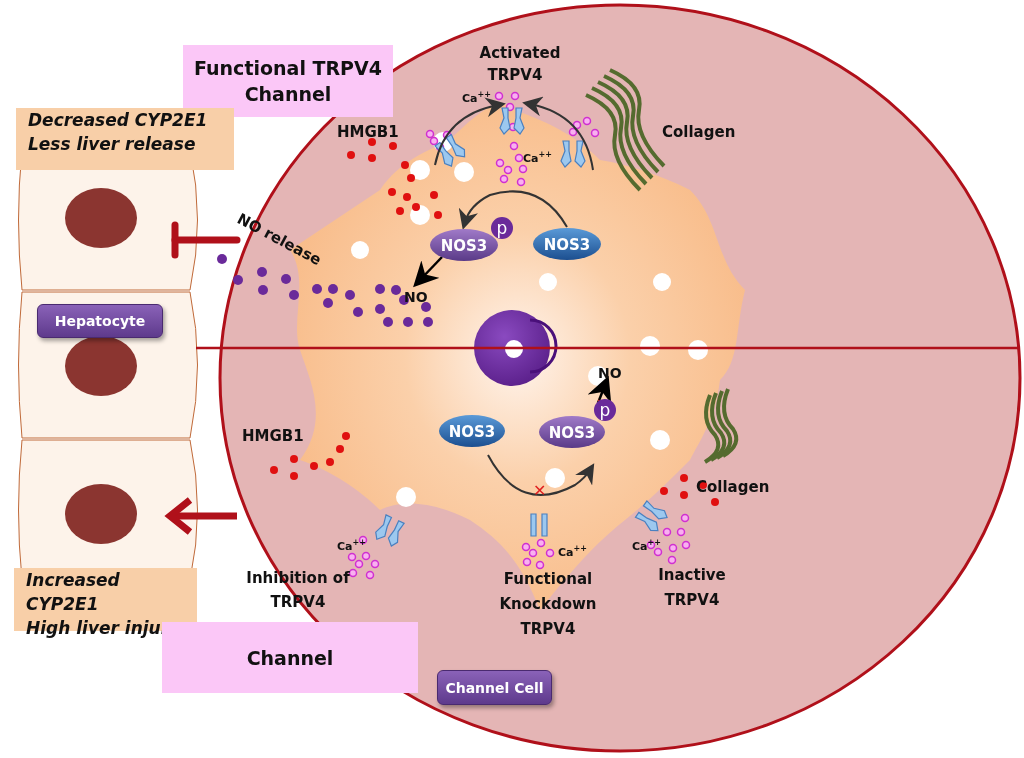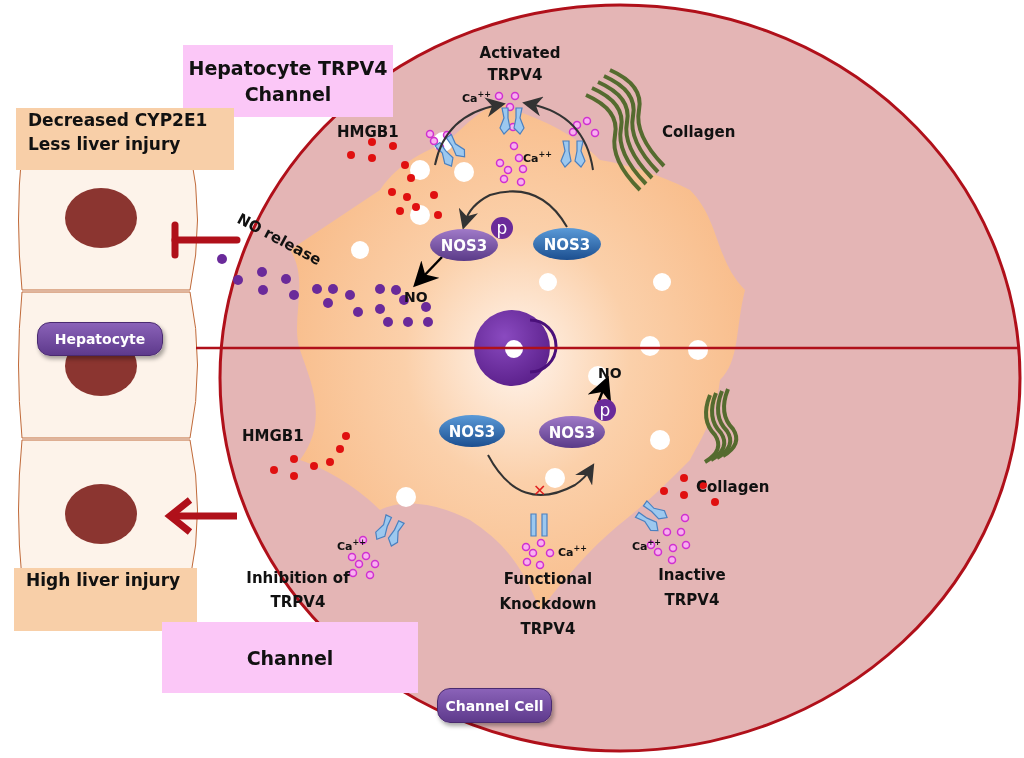--- a/index.html
+++ b/index.html
@@ -1,22 +1,22 @@
 <!DOCTYPE html>
 <html><head>
 <meta charset="utf-8">
 <style>
   html, body { margin:0; padding:0; background:#ffffff; }
   body { width:1024px; height:758px; position:relative; overflow:hidden; font-family:"DejaVu Sans", sans-serif; }
   svg#diagram { position:absolute; left:0; top:0; }
   .lbl { font-family:"DejaVu Sans", sans-serif; font-weight:bold; fill:#111; }
   .box { position:absolute; display:flex; align-items:center; justify-content:center; text-align:center; font-family:"DejaVu Sans", sans-serif; font-weight:bold; color:#111; box-sizing:border-box; }
   .pinkbox { background:#fbc7f7; font-size:19px; line-height:26px; }
-  .peachbox { background:#f8cfa8; font-size:17px; line-height:24px; justify-content:flex-start; text-align:left; padding-left:12px; }
-  .btn { position:absolute; display:flex; align-items:center; justify-content:center; color:#fff; font-family:"DejaVu Sans", sans-serif; font-weight:bold; font-size:14px; background:linear-gradient(#8a62b8,#5e3a8c); border:1px solid #4a2a70; border-radius:13px; box-shadow:2px 3px 4px rgba(0,0,0,0.35);margin-top:18px; }
+  .peachbox { background:#f8cfa8; font-size:17px; line-height:24px; justify-content:flex-start; text-align:left; padding-left:12px;font-style:italic; }
+  .btn { position:absolute; display:flex; align-items:center; justify-content:center; color:#fff; font-family:"DejaVu Sans", sans-serif; font-weight:bold; font-size:14px; background:linear-gradient(#8a62b8,#5e3a8c); border:1px solid #4a2a70; border-radius:6px; box-shadow:2px 3px 4px rgba(0,0,0,0.35); }
 </style>
 </head>
 <body>
 
 <svg id="diagram" width="1024" height="758" viewBox="0 0 1024 758">
   <defs>
     <radialGradient id="cytoGrad" cx="0.5" cy="0.5" r="0.55">
       <stop offset="0" stop-color="#fff4ec"></stop>
       <stop offset="0.45" stop-color="#fbd0aa"></stop>
       <stop offset="1" stop-color="#f8bb88"></stop>
@@ -281,32 +281,33 @@
   <text class="lbl" font-size="15" x="298" y="583" text-anchor="middle">Inhibition of</text>
   <text class="lbl" font-size="15" x="298" y="607" text-anchor="middle">TRPV4</text>
   <text class="lbl" font-size="15" x="548" y="584" text-anchor="middle">Functional</text>
   <text class="lbl" font-size="15" x="548" y="609" text-anchor="middle">Knockdown</text>
   <text class="lbl" font-size="15" x="548" y="634" text-anchor="middle">TRPV4</text>
   <text class="lbl" font-size="15" x="692" y="580" text-anchor="middle">Inactive</text>
   <text class="lbl" font-size="15" x="692" y="605" text-anchor="middle">TRPV4</text>
 </svg>
 
 <div class="box pinkbox" style="left:183px; top:45px; width:210px; height:72px; flex-direction:column;">
-  <span>Hepatocyte TRPV4</span>
+  <span>Functional TRPV4</span>
   <span>Channel</span>
 </div>
 
 <div class="box peachbox" style="left:16px; top:108px; width:218px; height:62px; flex-direction:column; align-items:flex-start;">
   <span>Decreased CYP2E1</span>
-  <span>Less liver injury</span>
+  <span>Less liver release</span>
 </div>
 
 <div class="btn" style="left:37px; top:304px; width:124px; height:32px;">Hepatocyte</div>
 
 <div class="box peachbox" style="left:14px; top:568px; width:183px; height:63px; flex-direction:column; align-items:flex-start;">
+  <span>Increased CYP2E1</span>
   <span>High liver injury</span>
 </div>
 
 <div class="box pinkbox" style="left:162px; top:622px; width:256px; height:71px; flex-direction:column;">
   <span>Channel</span>
 </div>
 
 <div class="btn" style="left:437px; top:670px; width:113px; height:33px;">Channel Cell</div>
 
 </body></html>

